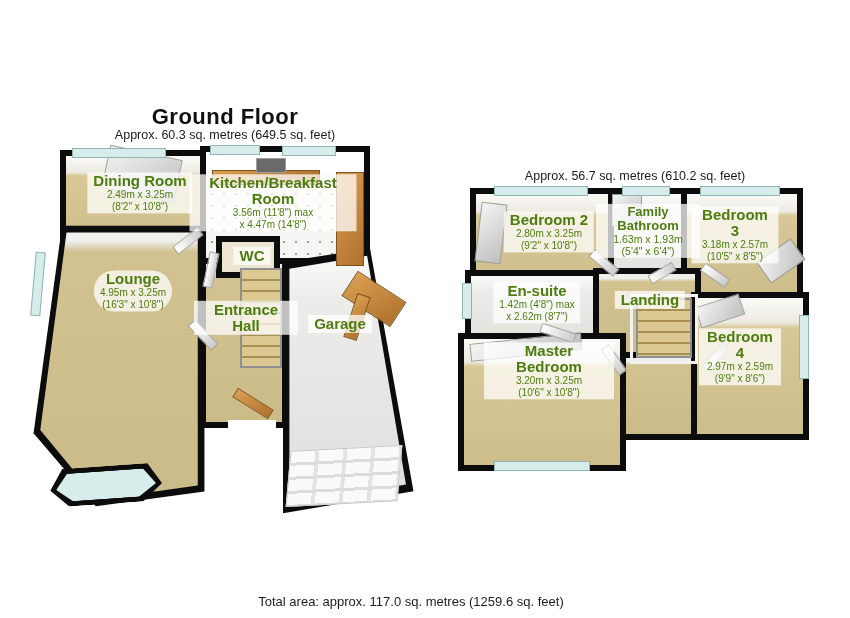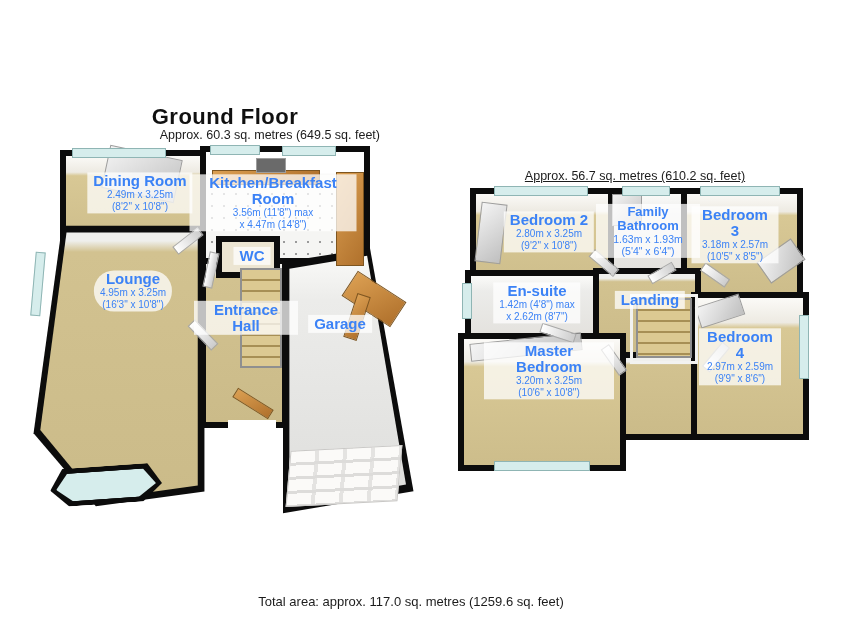--- a/index.html
+++ b/index.html
@@ -11,21 +11,21 @@
   .tanflat{background:linear-gradient(180deg,#efefec 0%,#efefec 5%,#d2c290 9%,#cbbb89 100%);}
   .lightfloor{background:linear-gradient(180deg,#fcfcfa 0%,#ececea 20%,#dededc 100%);}
   .bathfloor{background:linear-gradient(180deg,#fbfbf9 0%,#ececea 26%,#e4e2de 100%);}
   .dotfloor{background-image:
       linear-gradient(180deg,#ffffff 0%,#ffffff 20%,rgba(255,255,255,0) 21%),
       radial-gradient(circle,#9a9a9a 1px,rgba(0,0,0,0) 1.4px);
       background-size:100% 100%,12px 12px;background-color:#f5f5f3;}
   .clip-shell{position:absolute;background:#0c0c0c;z-index:2;}
   .clip-inner{position:absolute;}
   .label{position:absolute;transform:translate(-50%,-50%);background:rgba(255,255,255,0.74);
-         color:#3b82f6;text-align:center;padding:1px 6px;z-index:30;}
+         color:#4d7c0f;text-align:center;padding:1px 6px;z-index:30;}
   .rname{font-weight:bold;font-size:15px;line-height:1.08;white-space:pre-line;}
   .rdims{font-size:10px;line-height:1.15;}
   .sm .rname{font-size:13px;}
   .sm .rdims{font-size:10.5px;}
   .title{position:absolute;text-align:center;font-weight:bold;font-size:22px;color:#101010;z-index:25;letter-spacing:0.5px;}
   .subtitle{position:absolute;text-align:center;font-size:12.5px;color:#1c1c1c;z-index:25;}
   .footer{position:absolute;width:100%;text-align:center;font-size:13px;color:#1c1c1c;z-index:25;}
   .window{position:absolute;background:#d6edec;border:1px solid #8fb5b4;z-index:12;}
   .wood{position:absolute;background:linear-gradient(120deg,#db9f52,#b0712c);border:1px solid #7d5520;z-index:11;}
   .furn{position:absolute;background:linear-gradient(135deg,#f4f4f4,#bfbfbf);border:1px solid #9d9d9d;z-index:11;}
@@ -34,21 +34,21 @@
   .stairs{position:absolute;background:repeating-linear-gradient(180deg,#dcc992 0 9px,#a78f55 9px 11px);
           border:2px solid #8f8f8f;z-index:11;}
   .rail{position:absolute;border:3px solid #f2f2f0;z-index:12;background:transparent;}
 </style>
 </head>
 <body>
 
 <div id="canvas">
 
   <div class="title" style="left:70px;top:104px;width:310px;">Ground Floor</div>
-  <div class="subtitle" style="left:70px;top:128px;width:310px;text-align:right;">Approx. 60.3 sq. metres (649.5 sq. feet)</div>
+  <div class="subtitle" style="left:70px;top:128px;width:310px;">Approx. 60.3 sq. metres (649.5 sq. feet)</div>
 
   <div>
 
     <div class="room tan" style="left:60px;top:150px;width:147px;height:102px;"></div>
 
     <div class="room dotfloor" style="left:200px;top:146px;width:170px;height:118px;"></div>
 
     <div class="clip-shell" style="left:30px;top:220px;width:178px;height:292px;clip-path:polygon(18% 2%,98% 2%,98% 93%,37% 98%,2% 73%);">
       <div class="clip-inner tanflat" style="left:7px;top:7px;right:7px;bottom:7px;clip-path:polygon(18% 2%,98% 2%,98% 93%,37% 98%,2% 73%);"></div>
     </div>
@@ -107,21 +107,21 @@
       <div class="rname">WC</div>
     </div>
     <div class="label" style="left:246px;top:318px;max-width:92px;">
       <div class="rname">Entrance Hall</div>
     </div>
     <div class="label" style="left:328px;top:324px;margin-left:12px;">
       <div class="rname">Garage</div>
     </div>
   </div>
 
-  <div class="subtitle" style="left:480px;top:169px;width:310px;text-decoration:underline;">Approx. 56.7 sq. metres (610.2 sq. feet)</div>
+  <div class="subtitle" style="left:480px;top:169px;width:310px;">Approx. 56.7 sq. metres (610.2 sq. feet)</div>
 
   <div>
 
     <div class="room tan" style="left:470px;top:188px;width:145px;height:108px;"></div>
     <div class="room bathfloor" style="left:608px;top:188px;width:80px;height:88px;"></div>
     <div class="room tan" style="left:681px;top:188px;width:122px;height:110px;"></div>
     <div class="room bathfloor" style="left:465px;top:270px;width:135px;height:70px;"></div>
     <div class="room tanflat" style="left:593px;top:268px;width:108px;height:98px;"></div>
     <div class="room tanflat" style="left:618px;top:352px;width:83px;height:88px;"></div>
     <div class="room tan" style="left:458px;top:333px;width:168px;height:138px;"></div>

